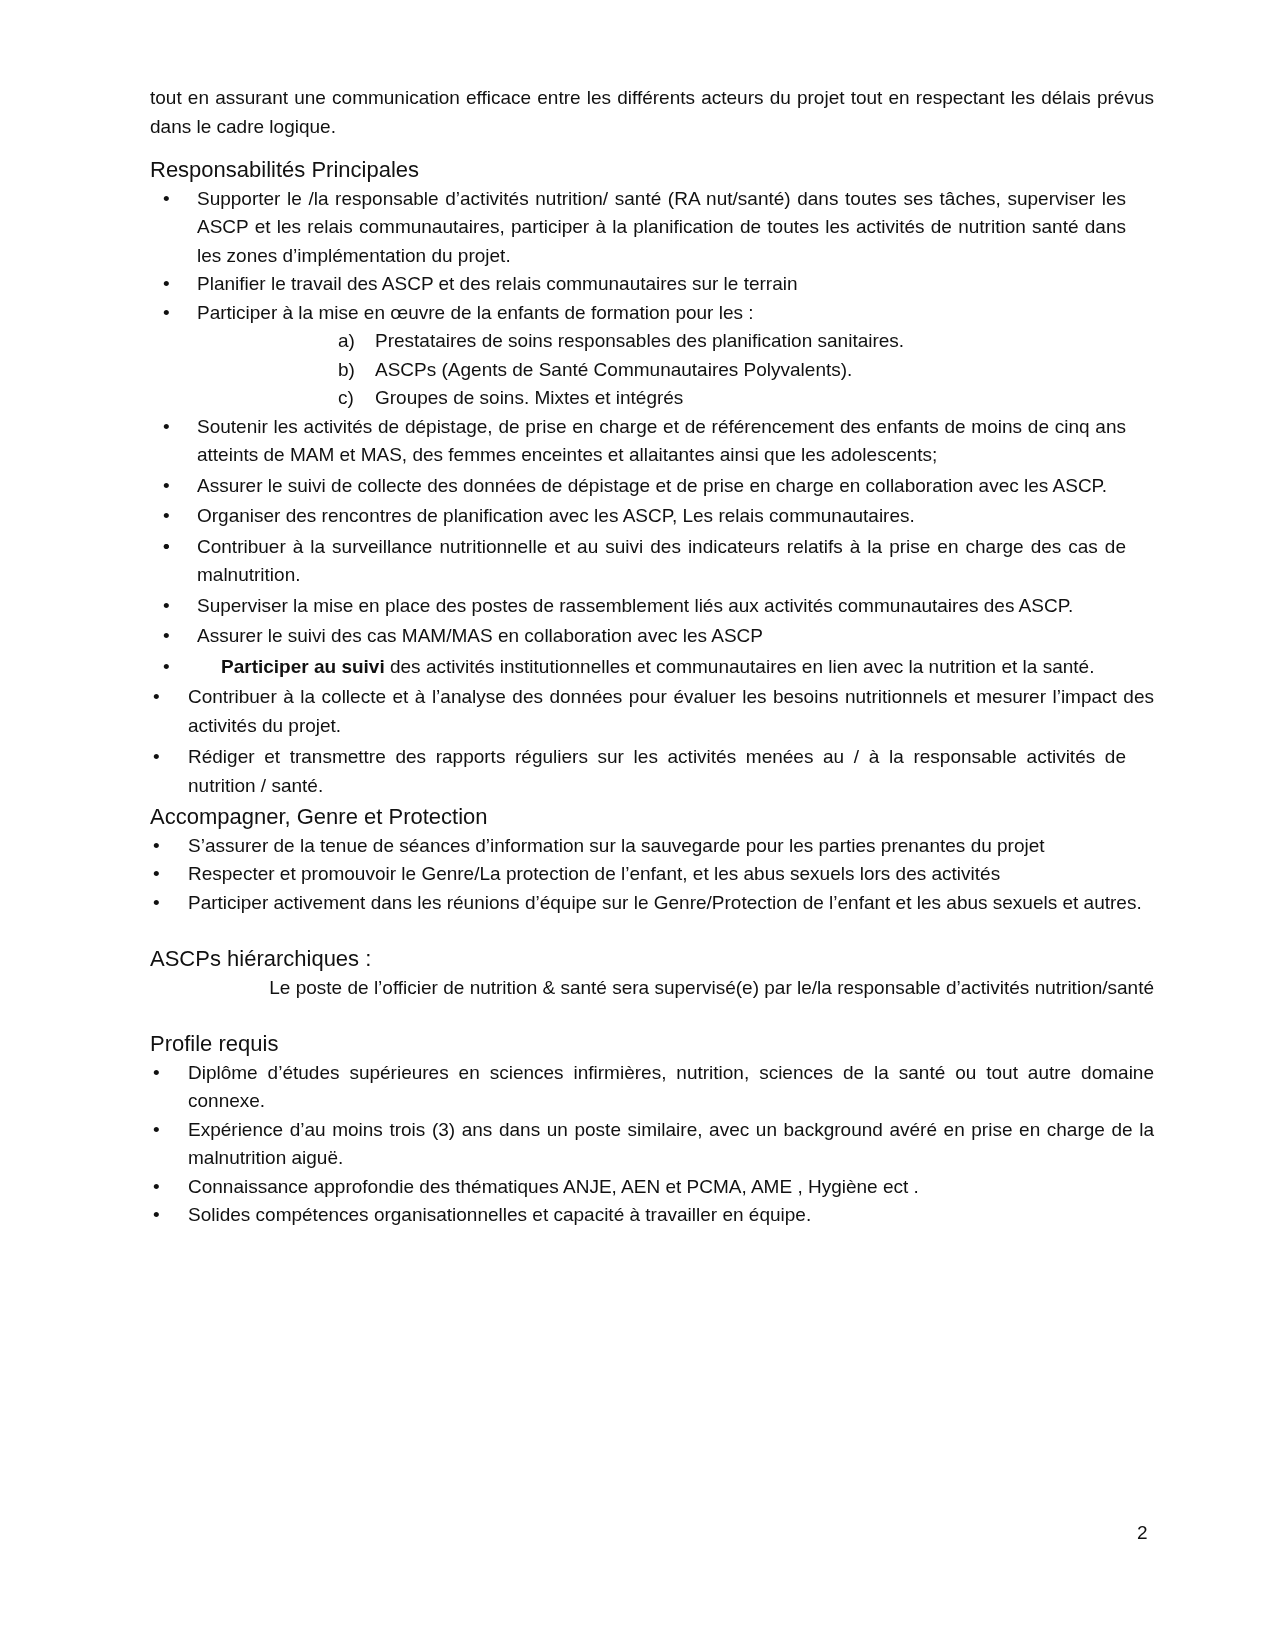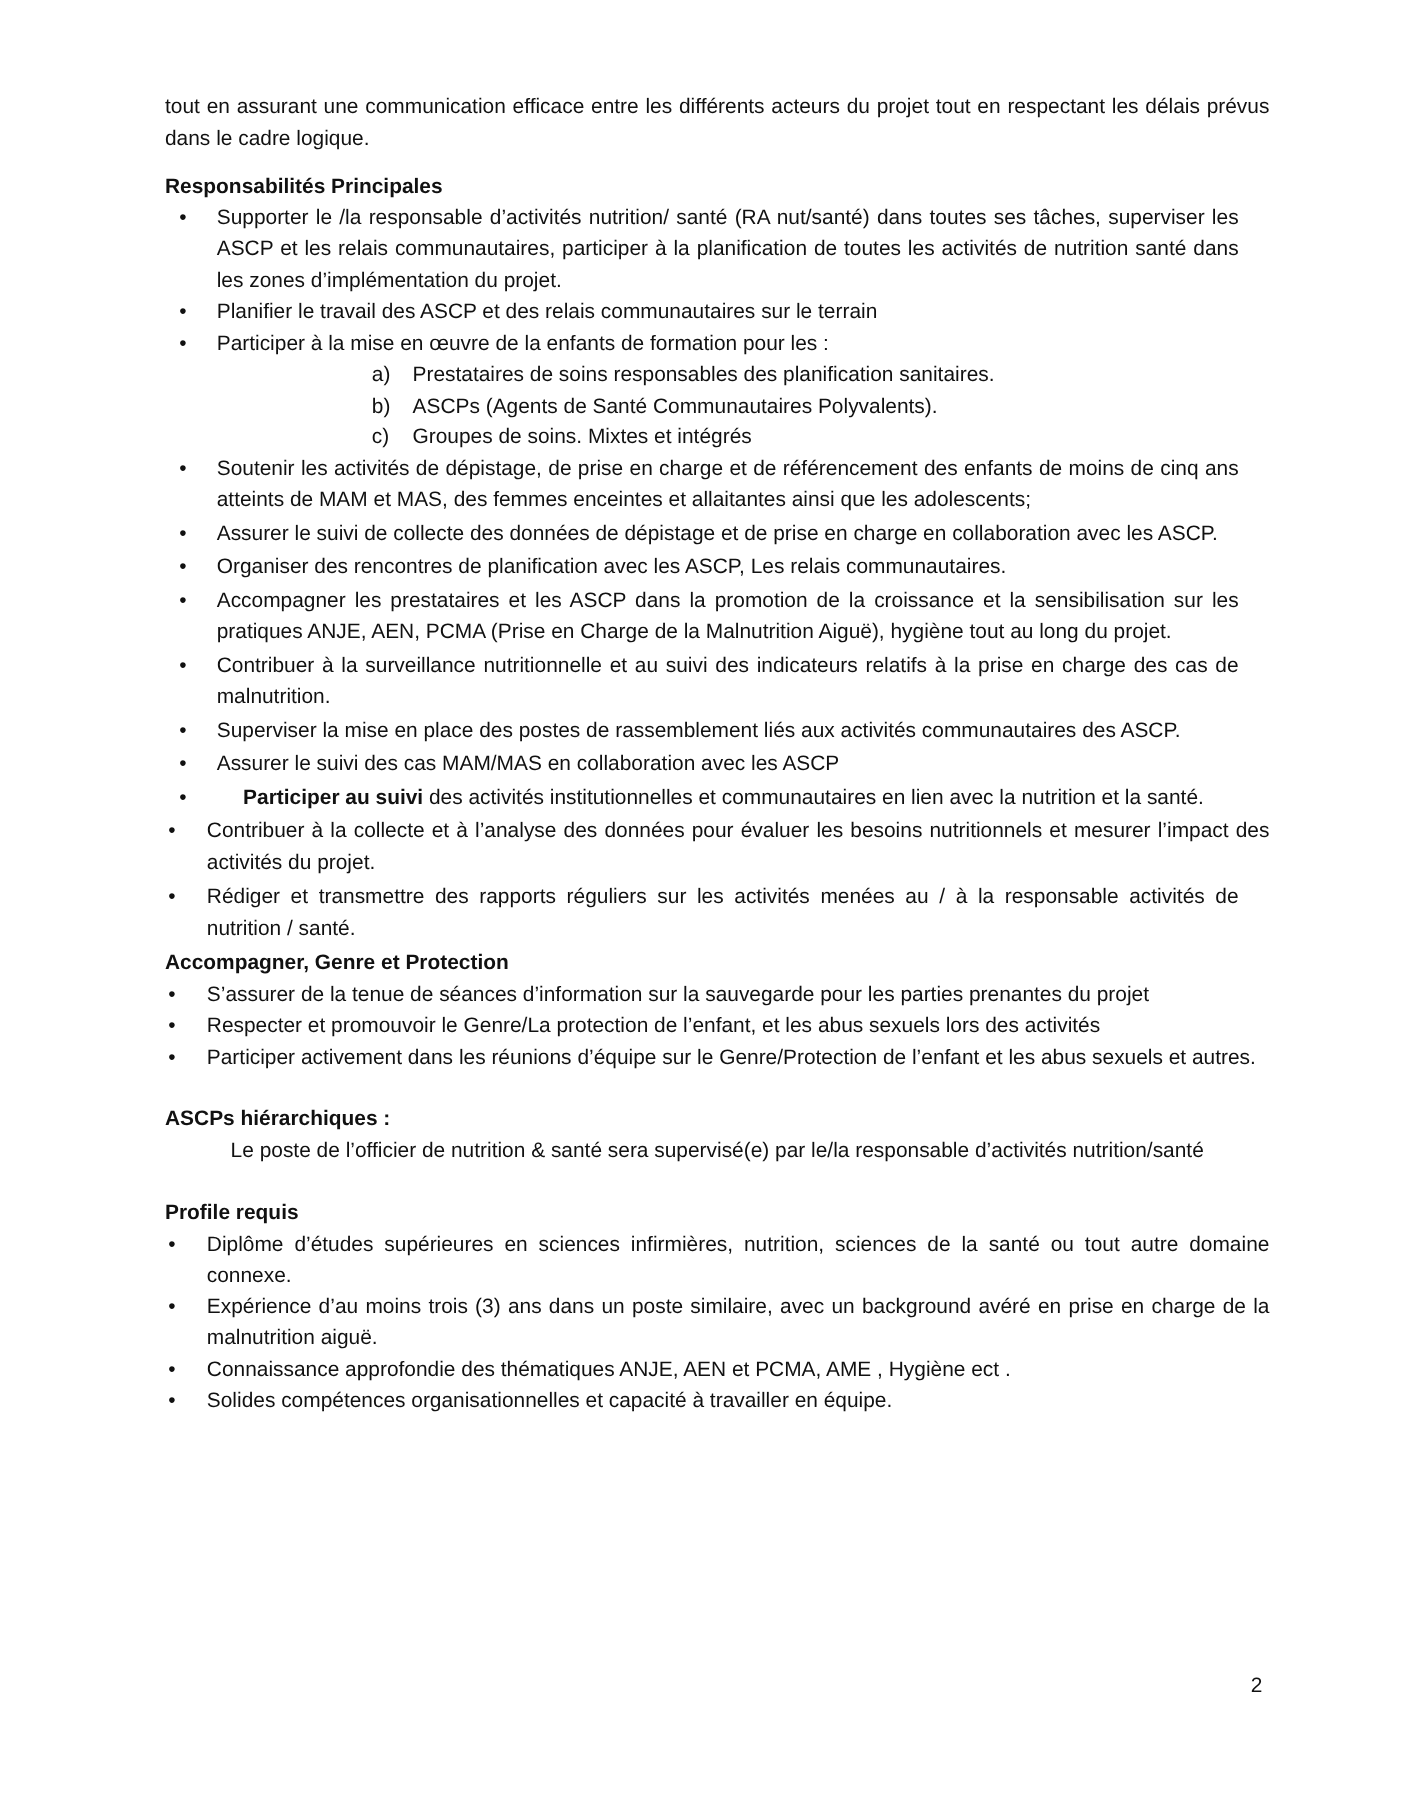--- a/index.html
+++ b/index.html
@@ -3,21 +3,21 @@
 <meta charset="utf-8">
 <style>
   html, body { margin: 0; padding: 0; background: #ffffff; }
   body {
     width: 1275px; height: 1650px; position: relative; overflow: hidden;
     font-family: "Liberation Sans", "DejaVu Sans", sans-serif;
     color: #111111;
   }
   .page { position: absolute; left: 150px; top: 84px; width: 1004px; }
   .p { font-size: 19px; line-height: 28.5px; margin: 0; text-align: justify; }
-  .h { font-size: 19px; line-height: 28.5px; font-weight: bold; margin: 0; }
+  .h { font-size: 22px; line-height: 28.5px; font-weight: normal; margin: 0; }
   .gap-s { height: 15px; }
   .gap-m { height: 28px; }
   ul.l { list-style: none; margin: 0; padding: 0; }
   ul.l li { position: relative; font-size: 19px; line-height: 28.5px; text-align: justify; }
   ul.l.a li { padding-left: 47px; margin-right: 28px; }
   ul.l.a li .b { left: 13px; }
   ul.l.b li { padding-left: 38px; }
   ul.l.b li .b { left: 3px; }
   ul.l.b.sp li { margin-bottom: 3px; }
   ul.l li .b { position: absolute; top: 0; font-size: 19px; }
@@ -45,41 +45,41 @@
   </ul>
   <ol class="sub">
     <li><span class="lab">a)</span><span>Prestataires de soins responsables des planification sanitaires.</span></li>
     <li><span class="lab">b)</span><span>ASCPs (Agents de Santé Communautaires Polyvalents).</span></li>
     <li><span class="lab">c)</span><span>Groupes de soins. Mixtes et intégrés</span></li>
   </ol>
   <ul class="l a spaced">
     <li><span class="b">•</span><span>Soutenir les activités de dépistage, de prise en charge et de référencement des enfants de moins de cinq ans atteints de MAM et MAS, des femmes enceintes et allaitantes ainsi que les adolescents;</span></li>
     <li><span class="b">•</span><span>Assurer le suivi de collecte des données de dépistage et de prise en charge en collaboration avec les ASCP.</span></li>
     <li><span class="b">•</span><span>Organiser des rencontres de planification avec les ASCP, Les relais communautaires.</span></li>
-    <li><span class="b">•</span><span>Accompagner les prestataires et les ASCP dans la promotion de la croissance et la sensibilisation sur les pratiques ANJE, AEN, PCMA (Prise en Charge de la Malnutrition Aiguë), hygiène tout au long du projet.</span></li>
+    <li><span class="b">•</span></li>
     <li><span class="b">•</span><span>Contribuer à la surveillance nutritionnelle et au suivi des indicateurs relatifs à la prise en charge des cas de malnutrition.</span></li>
     <li><span class="b">•</span><span>Superviser la mise en place des postes de rassemblement liés aux activités communautaires des ASCP.</span></li>
     <li><span class="b">•</span><span>Assurer le suivi des cas MAM/MAS en collaboration avec les ASCP</span></li>
     <li><span class="b">•</span><b>Participer au suivi</b><span> des activités institutionnelles et communautaires en lien avec la nutrition et la santé.</span></li>
   </ul>
   <ul class="l b sp">
     <li class="nr" style="margin-right:28px"><span class="b">•</span><span>Contribuer à la collecte et à l’analyse des données pour évaluer les besoins nutritionnels et mesurer l’impact des activités du projet.</span></li>
     <li style="margin-right:28px"><span class="b">•</span><span>Rédiger et transmettre des rapports réguliers sur les activités menées au / à la responsable activités de nutrition / santé.</span></li>
   </ul>
 
   <h3 class="h">Accompagner, Genre et Protection</h3>
   <ul class="l b">
     <li><span class="b">•</span><span>S’assurer de la tenue de séances d’information sur la sauvegarde pour les parties prenantes du projet</span></li>
     <li><span class="b">•</span><span>Respecter et promouvoir le Genre/La protection de l’enfant, et les abus sexuels lors des activités</span></li>
     <li><span class="b">•</span><span>Participer activement dans les réunions d’équipe sur le Genre/Protection de l’enfant et les abus sexuels et autres.</span></li>
   </ul>
   <div class="gap-m"></div>
 
   <h3 class="h">ASCPs hiérarchiques :</h3>
-  <p class="p" style="text-align:center">Le poste de l’officier de nutrition &amp; santé sera supervisé(e) par le/la responsable d’activités nutrition/santé</p>
+  <p class="p" style="text-align:right">Le poste de l’officier de nutrition &amp; santé sera supervisé(e) par le/la responsable d’activités nutrition/santé</p>
   <div class="gap-m"></div>
 
   <h3 class="h">Profile requis</h3>
   <ul class="l b">
     <li><span class="b">•</span><span>Diplôme d’études supérieures en sciences infirmières, nutrition, sciences de la santé ou tout autre domaine connexe.</span></li>
     <li><span class="b">•</span><span>Expérience d’au moins trois (3) ans dans un poste similaire, avec un background avéré en prise en charge de la malnutrition aiguë.</span></li>
     <li><span class="b">•</span><span>Connaissance approfondie des thématiques ANJE, AEN et PCMA, AME , Hygiène ect .</span></li>
     <li><span class="b">•</span><span>Solides compétences organisationnelles et capacité à travailler en équipe.</span></li>
   </ul>
 </div>

